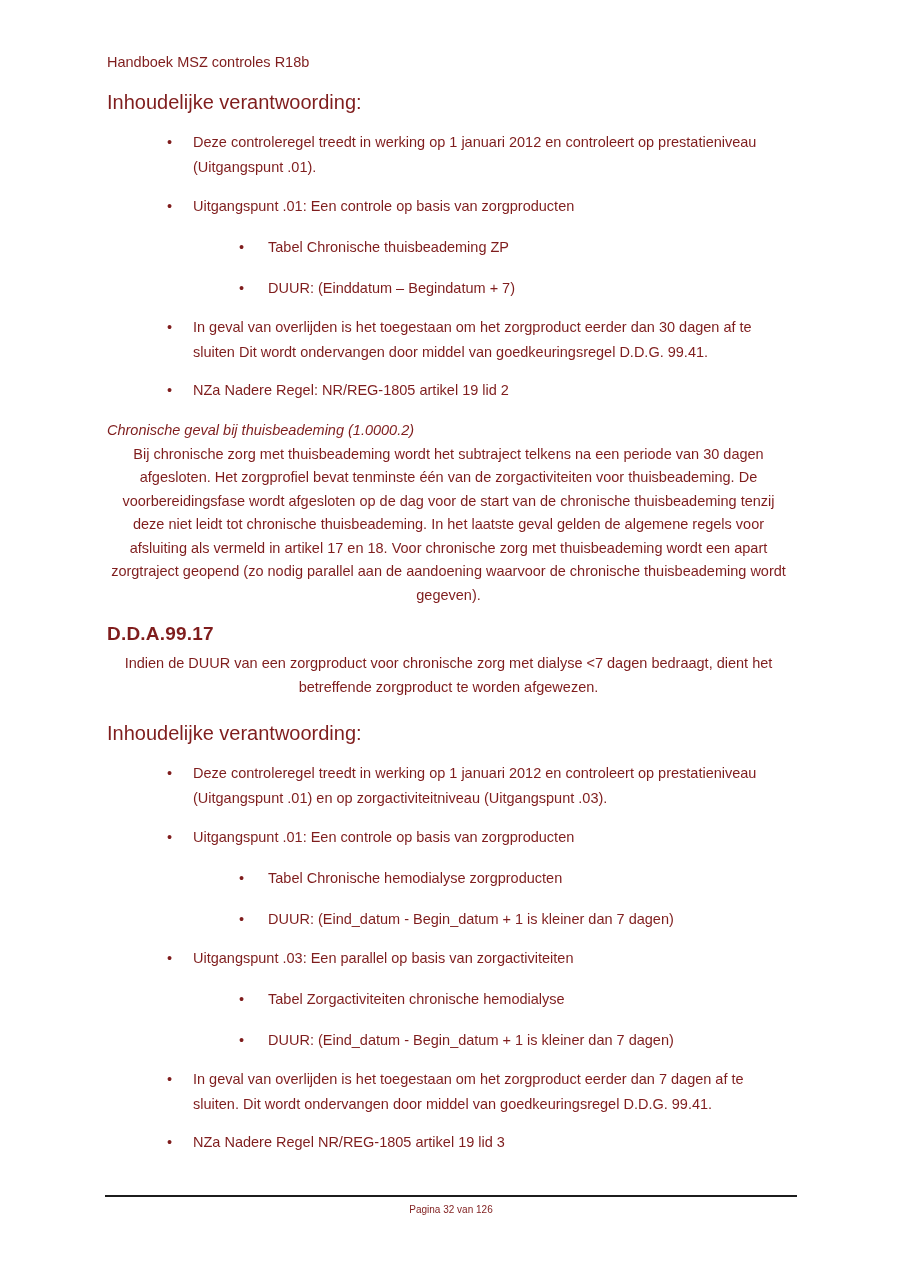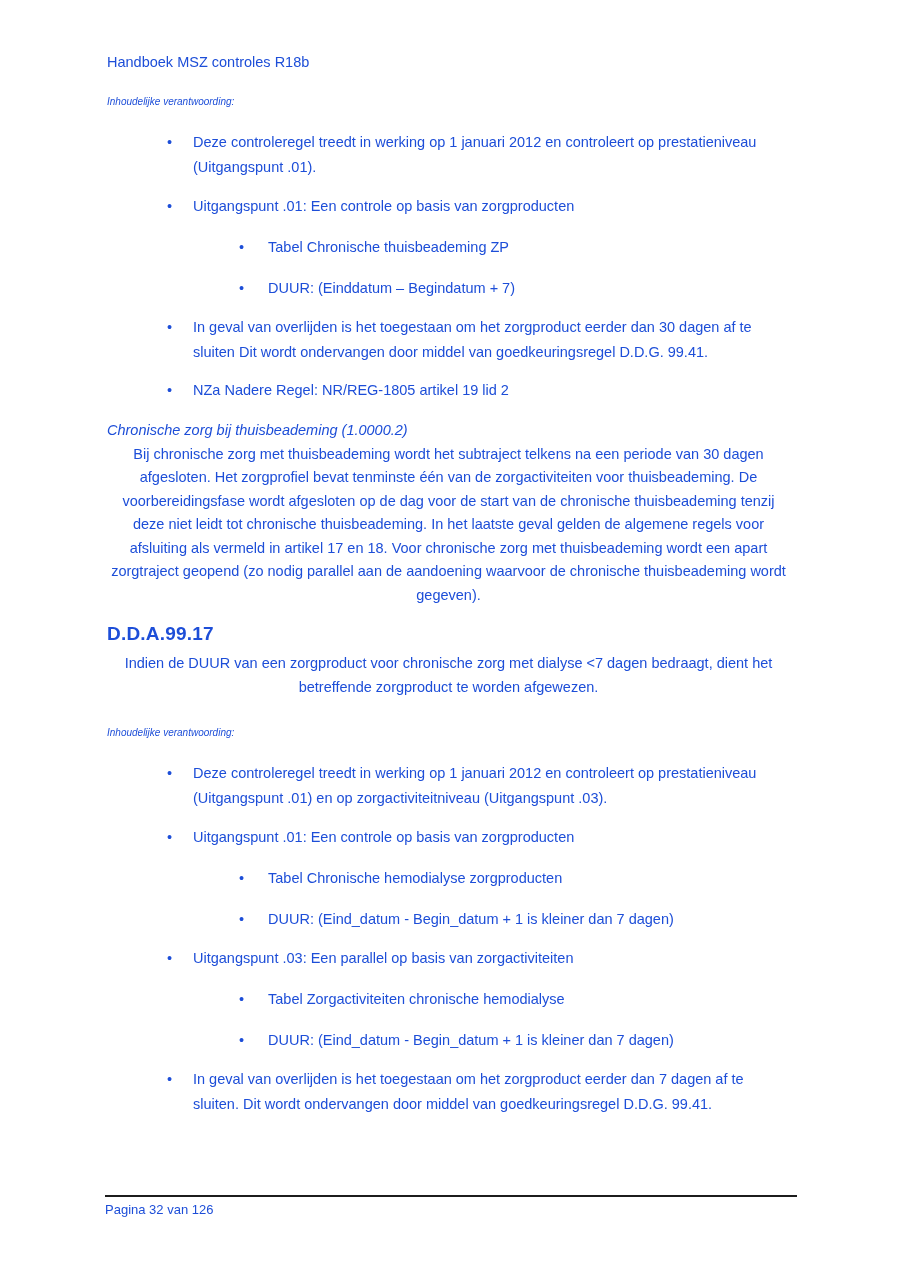--- a/index.html
+++ b/index.html
@@ -2,27 +2,27 @@
 <html><head>
 <meta charset="utf-8">
 <style>
   html, body { margin: 0; padding: 0; background: #ffffff; }
   .page {
     position: relative;
     width: 900px;
     height: 1273px;
     background: #ffffff;
     font-family: "Liberation Sans", sans-serif;
-    color: #1d4ed8;
+    color: #7f1d1d;
     overflow: hidden;
   }
   .content { padding: 50px 110px 0 107px; }
 
   .doc-header { font-size: 14.5px; line-height: 24px; }
-  .intro      { font-size: 10px; line-height: 24px; font-style: italic; }
+  .intro      { font-size: 20px; line-height: 24px; }
   .para       { font-size: 14.5px; line-height: 23.5px; text-align: center; }
 
   .subhead-italic {
     font-style: italic;
     font-size: 14.5px;
     line-height: 23.5px;
   }
   .h-code {
     font-weight: bold;
     font-size: 19px;
@@ -56,21 +56,22 @@
   .mt16 { margin-top: 16px; }
   .mt22 { margin-top: 22px; }
   .mt24 { margin-top: 16px; }
 
   .footer {
     position: absolute;
     left: 105px;
     width: 692px;
     top: 1195px;
     border-top: 2px solid #1c1c1c;
-    font-size: 13px;
+    text-align: center;
+    font-size: 10px;
     line-height: 22px;
     padding-top: 2px;
   }
 </style>
 </head>
 <body>
 
 <div class="page">
   <div class="content">
 
@@ -83,21 +84,21 @@
       <div class="b1 mt14">Uitgangspunt .01: Een controle op basis van zorgproducten</div>
 
       <div class="mt14">
         <div class="b2">Tabel Chronische thuisbeademing ZP</div>
         <div class="b2">DUUR: (Einddatum – Begindatum + 7)</div>
       </div>
 
       <div class="b1 mt14">In geval van overlijden is het toegestaan om het zorgproduct eerder dan 30 dagen af te sluiten Dit wordt ondervangen door middel van goedkeuringsregel D.D.G. 99.41.</div>
       <div class="b1 mt13">NZa Nadere Regel: NR/REG-1805 artikel 19 lid 2</div>
 
-      <div class="subhead-italic mt16">Chronische zorg bij thuisbeademing (1.0000.2)</div>
+      <div class="subhead-italic mt16">Chronische geval bij thuisbeademing (1.0000.2)</div>
       <div class="para">Bij chronische zorg met thuisbeademing wordt het subtraject telkens na een periode van 30 dagen afgesloten. Het zorgprofiel bevat tenminste één van de zorgactiviteiten voor thuisbeademing. De voorbereidingsfase wordt afgesloten op de dag voor de start van de chronische thuisbeademing tenzij deze niet leidt tot chronische thuisbeademing. In het laatste geval gelden de algemene regels voor afsluiting als vermeld in artikel 17 en 18. Voor chronische zorg met thuisbeademing wordt een apart zorgtraject geopend (zo nodig parallel aan de aandoening waarvoor de chronische thuisbeademing wordt gegeven).</div>
     </div>
 
     <div>
       <div class="h-code mt14">D.D.A.99.17</div>
       <div class="para mt6">Indien de DUUR van een zorgproduct voor chronische zorg met dialyse &lt;7 dagen bedraagt, dient het betreffende zorgproduct te worden afgewezen.</div>
 
       <div class="intro mt22">Inhoudelijke verantwoording:</div>
 
       <div class="b1 mt24">Deze controleregel treedt in werking op 1 januari 2012 en controleert op prestatieniveau (Uitgangspunt .01) en op zorgactiviteitniveau (Uitgangspunt .03).</div>
@@ -109,20 +110,21 @@
       </div>
 
       <div class="b1 mt14">Uitgangspunt .03: Een parallel op basis van zorgactiviteiten</div>
 
       <div class="mt14">
         <div class="b2">Tabel Zorgactiviteiten chronische hemodialyse</div>
         <div class="b2">DUUR: (Eind_datum - Begin_datum + 1 is kleiner dan 7 dagen)</div>
       </div>
 
       <div class="b1 mt14">In geval van overlijden is het toegestaan om het zorgproduct eerder dan 7 dagen af te sluiten. Dit wordt ondervangen door middel van goedkeuringsregel D.D.G. 99.41.</div>
+      <div class="b1 mt13">NZa Nadere Regel NR/REG-1805 artikel 19 lid 3</div>
     </div>
 
   </div>
 
   <div class="footer">
     <span>Pagina 32 van 126</span>
   </div>
 </div>
 
 </body></html>

